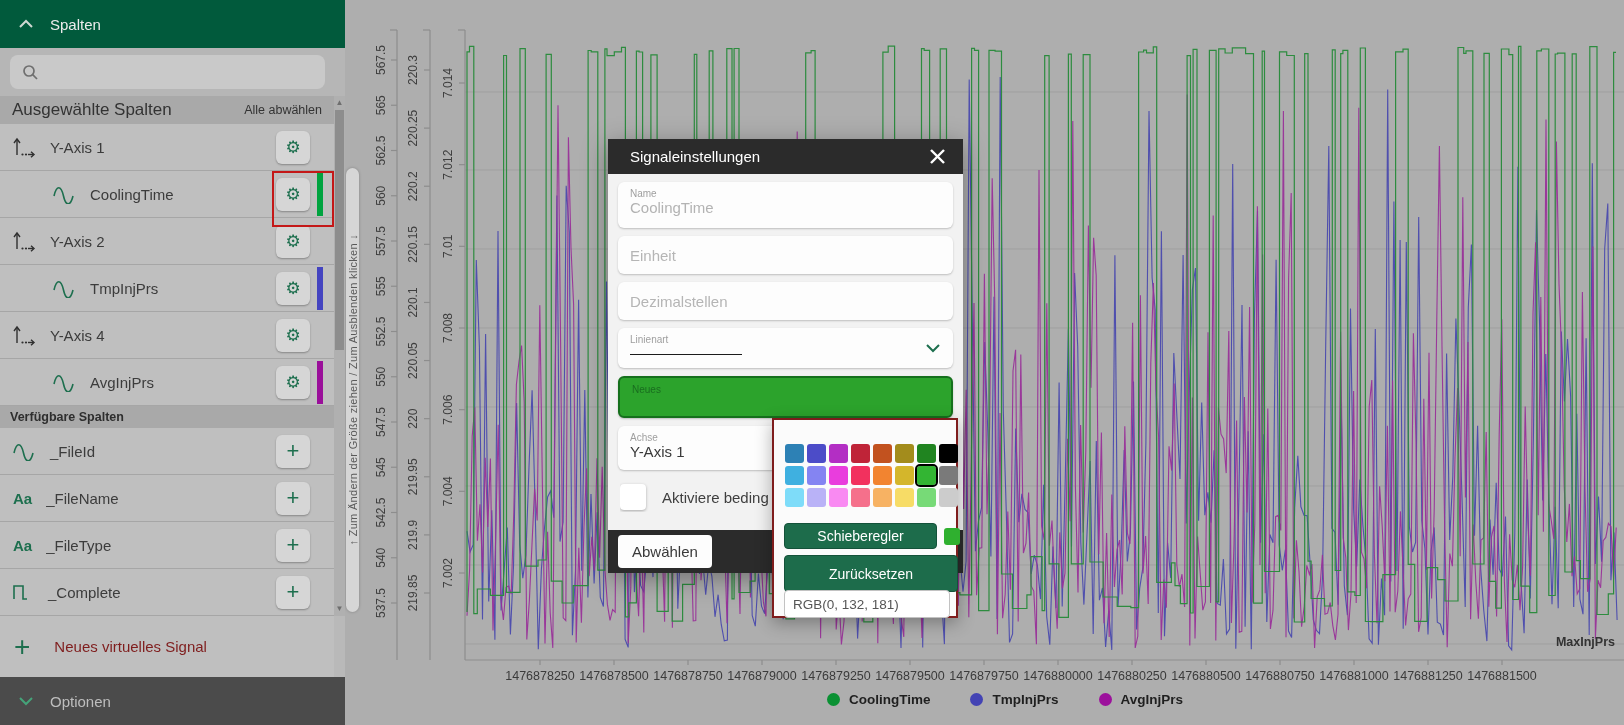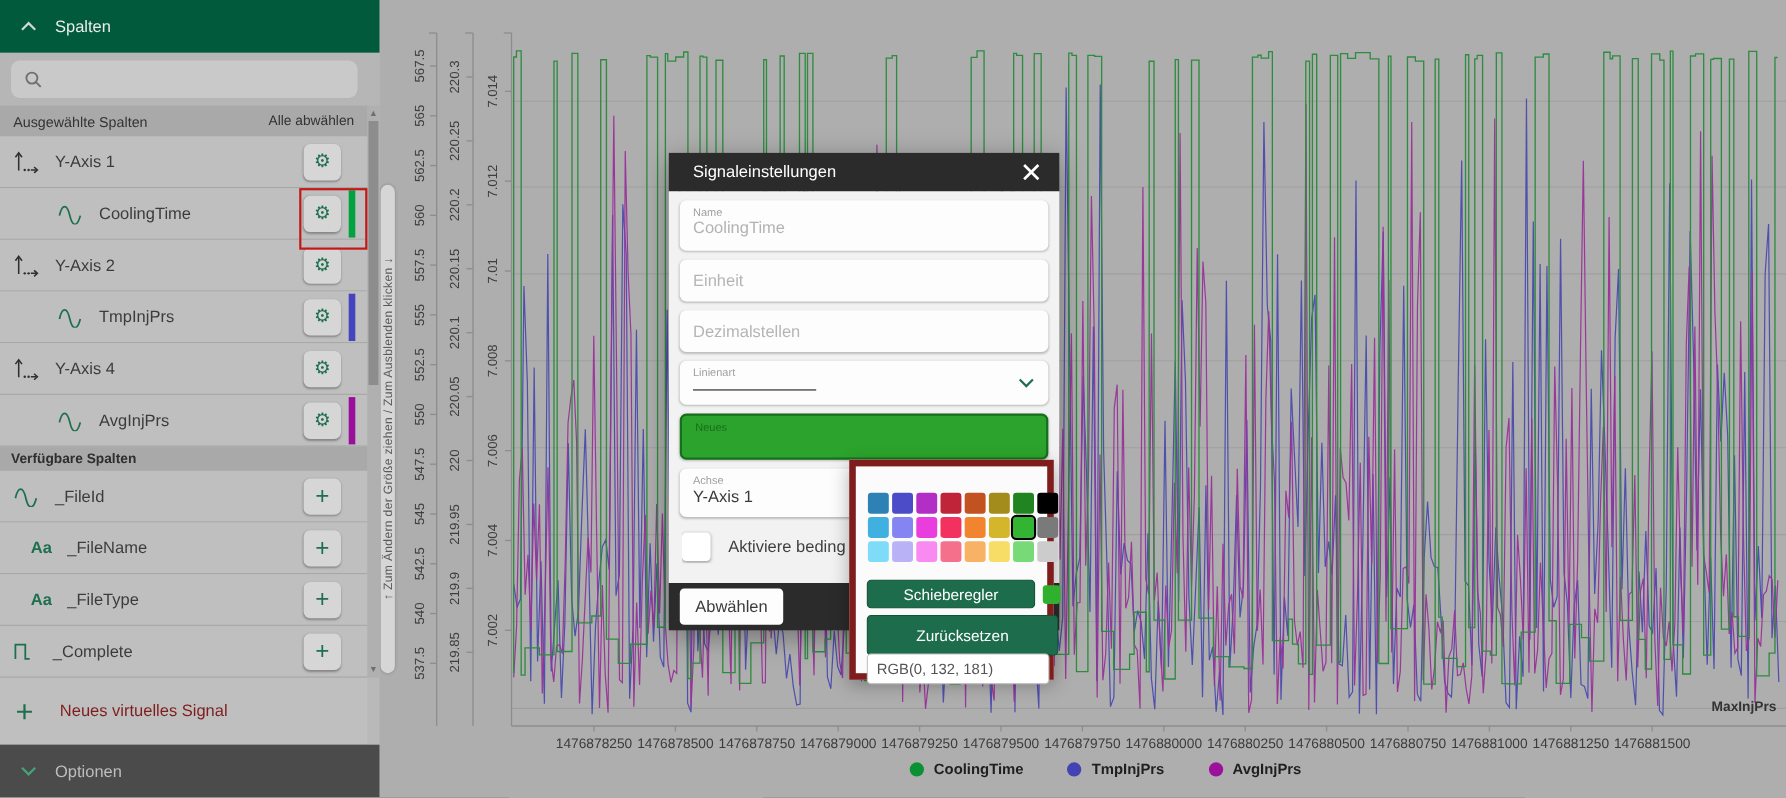--- a/index.html
+++ b/index.html
@@ -25,34 +25,34 @@
   #sidebar{position:absolute;left:0;top:0;width:345px;height:725px;background:#b9b9b9;z-index:3;}
   #sb-header{position:absolute;left:0;top:0;width:345px;height:48px;background:#015a3c;display:flex;align-items:center;}
   #sb-header .chev{margin-left:18px;}
   #sb-header .hlabel{margin-left:16px;color:#ececec;font-size:15px;}
   #sb-search{position:absolute;left:0;top:48px;width:345px;height:48px;background:#b6b6b6;}
   #search-box{position:absolute;left:10px;top:7px;width:315px;height:34px;background:#c9c9c9;border-radius:8px;display:flex;align-items:center;}
   #search-box input{border:none;background:transparent;outline:none;flex:1;font-size:14px;color:#444;}
   #search-box svg{margin:0 8px 0 12px;}
   #sb-list{position:absolute;left:0;top:96px;width:334px;}
   .list-head{height:28px;background:#a9a9a9;display:flex;align-items:center;justify-content:space-between;padding:0 12px;box-sizing:border-box;}
-  .list-head .lh-title{font-size:13px;color:#333;}
+  .list-head .lh-title{font-size:17px;color:#333;}
   .list-head .lh-action{font-size:12.5px;color:#333;cursor:pointer;}
   .list-head2{height:22px;background:#a9a9a9;display:flex;align-items:center;padding:0 10px;box-sizing:border-box;}
   .list-head2 span{font-size:12.5px;font-weight:700;color:#2e2e2e;}
   .srow{position:relative;height:47px;background:#bfbfbf;border-bottom:1px solid #a6a6a6;box-sizing:border-box;display:flex;align-items:center;}
   .srow .ic{margin-left:12px;flex:0 0 auto;}
   .srow.indent .ic{margin-left:52px;}
   .rlabel{margin-left:14px;font-size:15px;color:#3c3c3c;white-space:nowrap;}
   .sqbtn{position:absolute;right:24px;top:7px;width:34px;height:33px;background:#d6d6d6;border:none;border-radius:6px;
          box-shadow:0 1px 2px rgba(0,0,0,.3);cursor:pointer;display:flex;align-items:center;justify-content:center;padding:0;}
   .gearch{font-size:17px;color:#1d6f4e;line-height:1;font-family:"DejaVu Sans",sans-serif;}
   .plusch{font-size:22px;color:#1d6f4e;line-height:1;margin-top:-2px;}
   .cbar{position:absolute;right:11px;top:2px;width:6px;height:43px;}
-  .aa-ic{font-size:15px;font-weight:700;color:#1d6f4e;margin-left:28px;}
+  .aa-ic{font-size:15px;font-weight:700;color:#1d6f4e;margin-left:13px;}
   #new-signal{height:61px;background:#bfbfbf;display:flex;align-items:center;border-bottom:1px solid #a6a6a6;}
   #new-signal .bigplus{font-size:28px;color:#1d6f4e;margin-left:14px;font-weight:400;line-height:1;}
   #new-signal span.nlabel{margin-left:24px;font-size:15px;color:#7f1d1d;}
   #options-bar{position:absolute;left:0;top:677px;width:345px;height:48px;background:#4b4b4b;display:flex;align-items:center;}
   #options-bar .chev{margin-left:18px;}
   #options-bar .olabel{margin-left:16px;font-size:15px;color:#bdbdbd;}
   
   #sb-scroll{position:absolute;left:334px;top:96px;width:11px;height:520px;background:#b0b0b0;}
   #sb-thumb{position:absolute;left:1px;top:14px;width:9px;height:240px;background:#8d8d8d;}
   .scroll-arrow{position:absolute;left:0;width:11px;text-align:center;font-size:8px;color:#6e6e6e;line-height:12px;}
@@ -79,21 +79,21 @@
   .f-color{height:42px;background:#2ca32c;border:2px solid #15701c;border-radius:6px;}
   .f-color .flabel{color:rgba(15,80,25,.65);}
   .f-axis{height:44px;}
   #cbx-row{display:flex;align-items:center;margin:12px 0 0 2px;height:30px;overflow:hidden;}
   #cbx{width:26px;height:26px;background:#fff;border-radius:4px;box-shadow:0 1px 3px rgba(0,0,0,.3);cursor:pointer;}
   #cbx-label{margin-left:16px;font-size:15px;color:#3f3f3f;white-space:nowrap;}
   #modal-footer{height:43px;background:#2b2b2b;display:flex;align-items:center;}
   #deselect-btn{margin-left:10px;height:33px;padding:0 14px;background:#fdfdfd;border:none;border-radius:4px;font-size:15px;color:#3a3a3a;cursor:pointer;font-family:"Liberation Sans",sans-serif;}
 
   
-  #picker{position:absolute;left:772px;top:418px;width:186px;height:200px;background:#fbfbfb;border:6px solid #7f1d1d;
+  #picker{position:absolute;left:772px;top:418px;width:186px;height:200px;background:#fbfbfb;border:2px solid #7f1d1d;
           box-sizing:border-box;z-index:7;box-shadow:0 5px 16px rgba(0,0,0,.3);}
   #swatches{position:absolute;left:11px;top:24px;display:grid;grid-template-columns:repeat(8,19px);grid-auto-rows:19px;gap:3px;}
   .swatch{width:19px;height:19px;border-radius:3px;cursor:pointer;}
   .swatch.sel{outline:2.5px solid #000;outline-offset:0;}
   #slider-row{position:absolute;left:10px;top:103px;display:flex;align-items:center;}
   .pk-btn{background:#1d6c4b;border:1px solid #14523a;border-radius:4px;color:#fff;font-size:14px;cursor:pointer;font-family:"Liberation Sans",sans-serif;}
   #slider-btn{width:153px;height:26px;}
   #mini-swatch{width:16px;height:17px;border-radius:3px;margin-left:7px;}
   #reset-btn{position:absolute;left:10px;top:135px;width:174px;height:37px;}
   #rgb-input{position:absolute;left:10px;top:170px;width:166px;height:28px;border:1px solid #c2c2c2;border-radius:4px;

